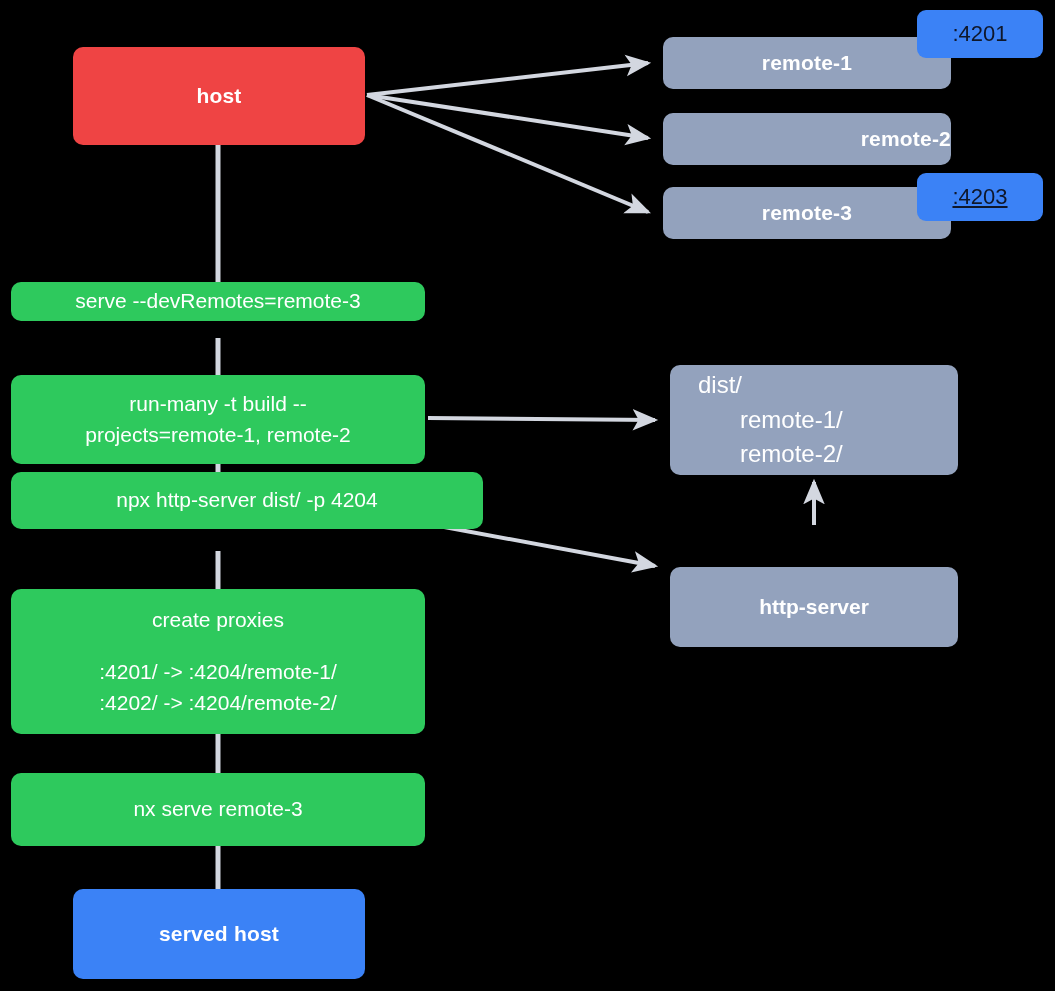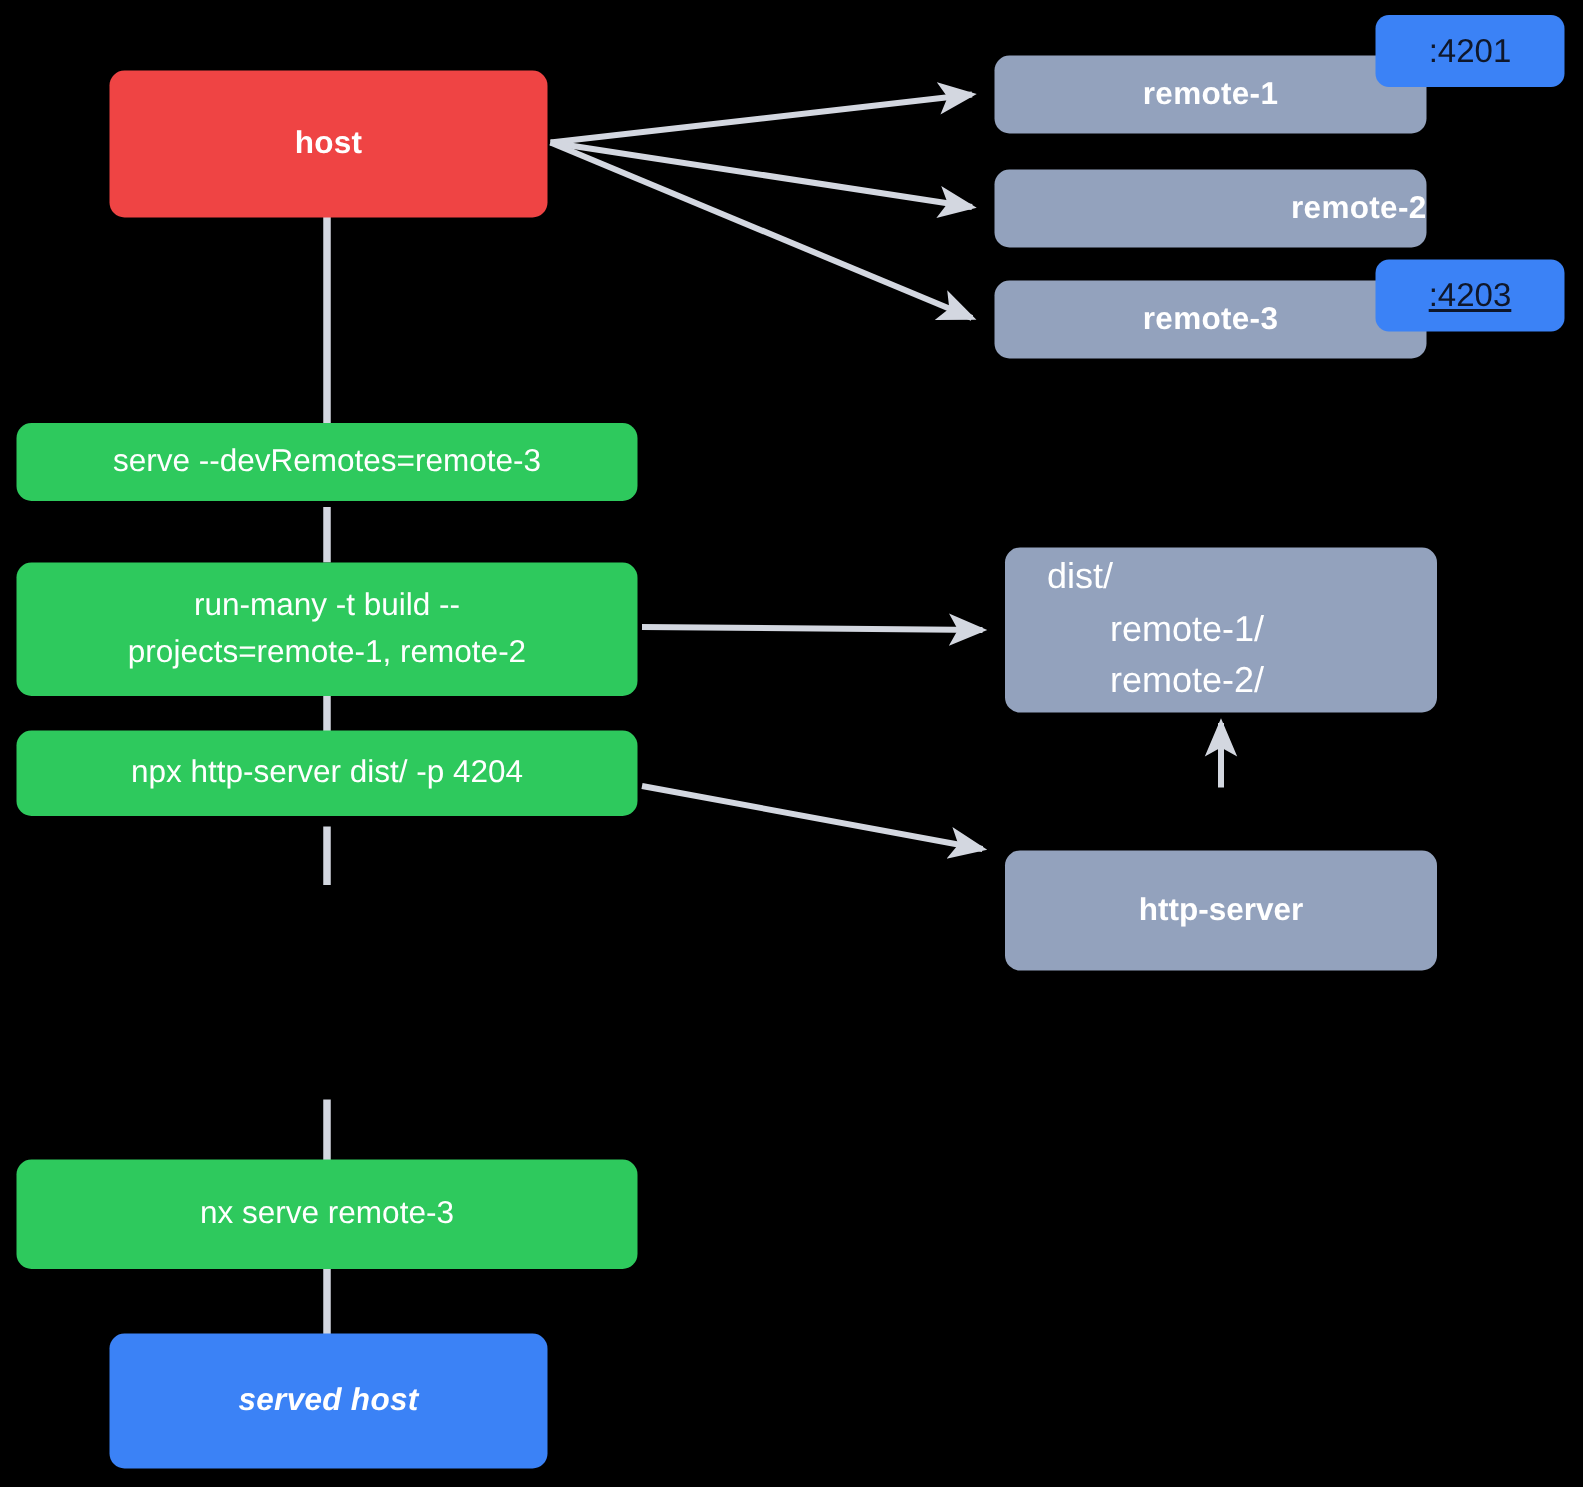--- a/index.html
+++ b/index.html
@@ -157,39 +157,45 @@
     <span>remote-2</span>
   </div>
 
   <div class="node node-remote" style="left:663px; top:187px; width:288px; height:52px;">
     <span>remote-3</span>
   </div>
   <div class="badge" style="left:917px; top:173px; width:126px; height:48px;text-decoration:underline;">
     <span>:4203</span>
   </div>
 
-  <div class="node node-cmd" style="left:11px; top:282px; width:414px; height:52px;">
+  <div class="node node-cmd" style="left:11px; top:282px; width:414px; height:39px;">
     <span class="cmd-line">serve --devRemotes=remote-3</span>
   </div>
 
   <div class="node node-cmd" style="left:11px; top:375px; width:414px; height:89px;">
     <span class="cmd-line">run-many -t build --</span>
     <span class="cmd-line">projects=remote-1, remote-2</span>
   </div>
 
-  <div class="node node-cmd" style="left:11px; top:487px; width:414px; height:57px;">
+  <div class="node node-cmd" style="left:11px; top:472px; width:472px; height:57px;">
     <span class="cmd-line">npx http-server dist/ -p 4204</span>
   </div>
 
+  <div class="node node-cmd" style="left:11px; top:589px; width:414px; height:145px;">
+    <span class="cmd-title">create proxies</span>
+    <span class="cmd-gap"></span>
+    <span class="cmd-line">:4201/ -&gt; :4204/remote-1/</span>
+    <span class="cmd-line">:4202/ -&gt; :4204/remote-2/</span>
+  </div>
 
   <div class="node node-cmd" style="left:11px; top:773px; width:414px; height:73px;">
     <span class="cmd-line">nx serve remote-3</span>
   </div>
 
-  <div class="node node-served" style="left:73px; top:889px; width:292px; height:90px;font-style:italic;">
+  <div class="node node-served" style="left:73px; top:889px; width:292px; height:90px;">
     <span>served host</span>
   </div>
 
   <div class="node node-artifact" style="left:670px; top:365px; width:288px; height:110px;">
     <span class="artifact-line">dist/</span>
     <span class="artifact-line indent">remote-1/</span>
     <span class="artifact-line indent">remote-2/</span>
   </div>
 
   <div class="node node-service" style="left:670px; top:527px; width:288px; height:80px;">

